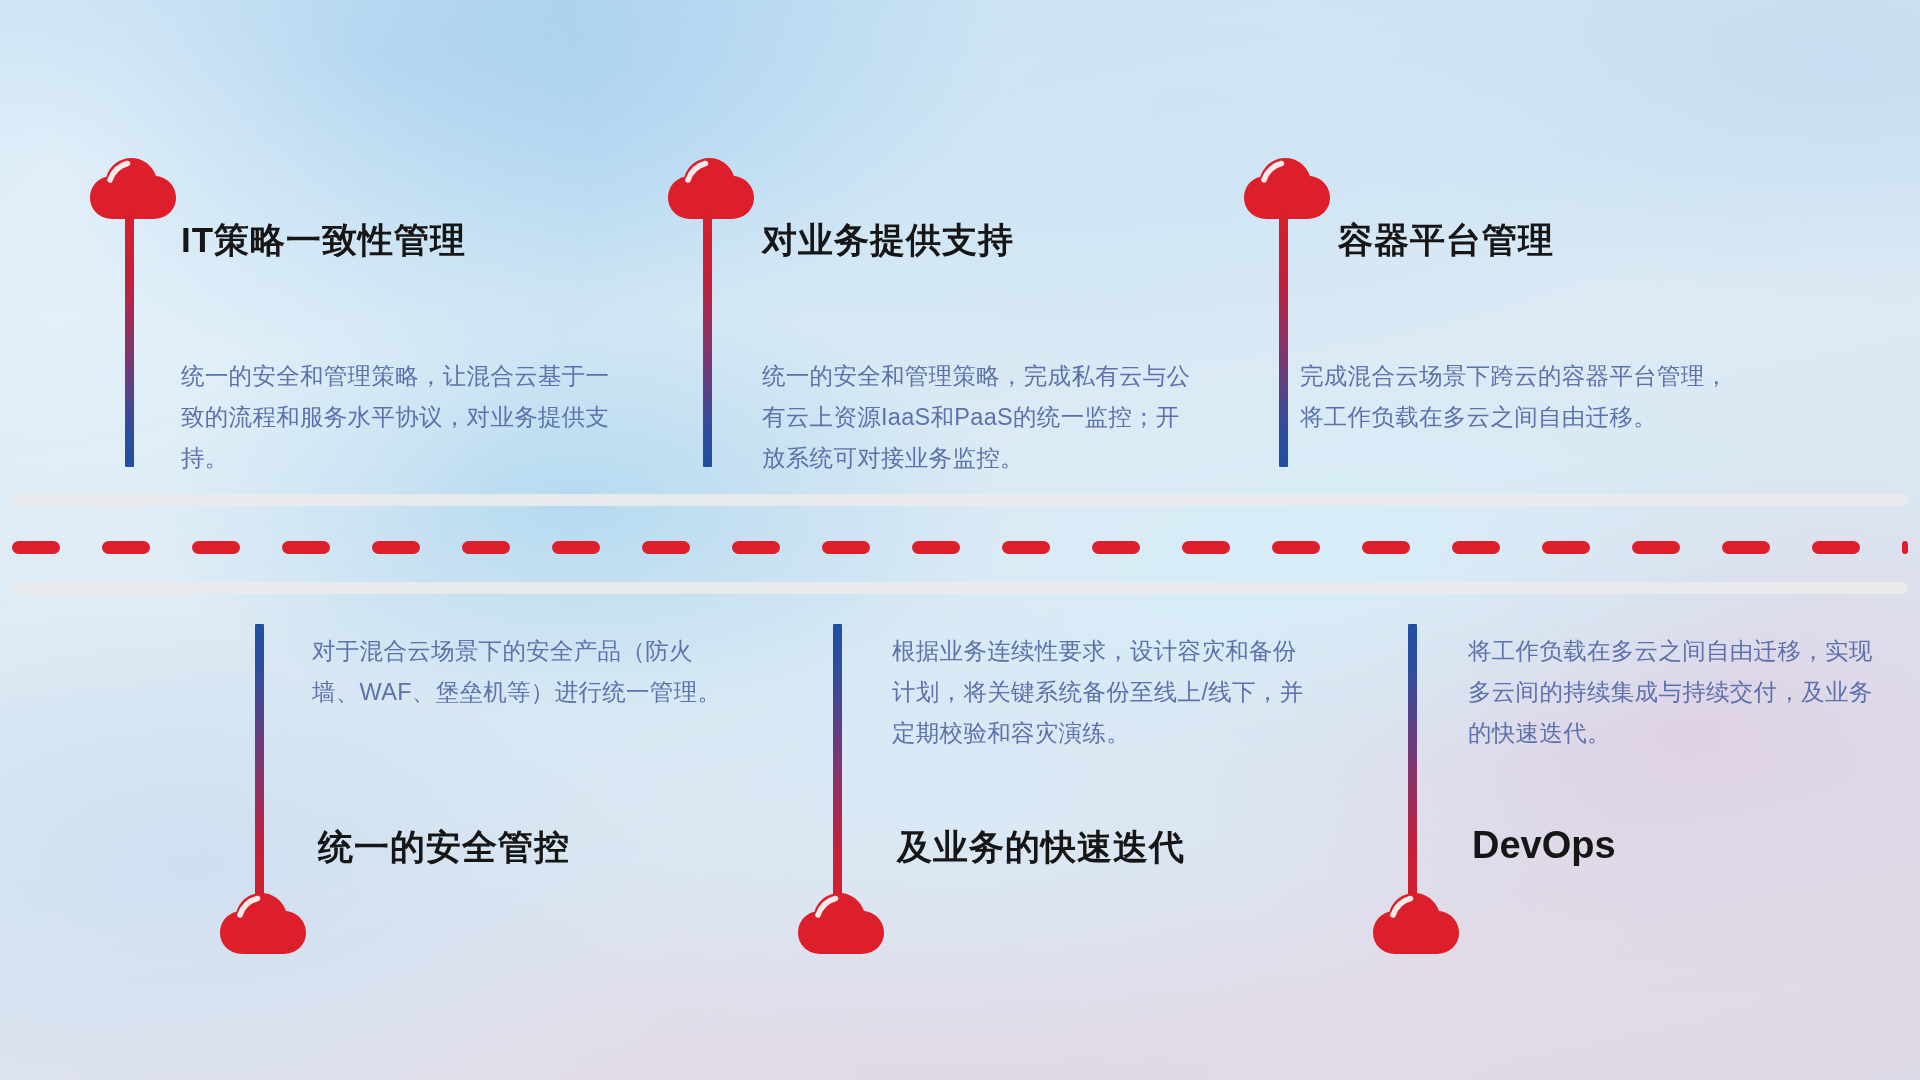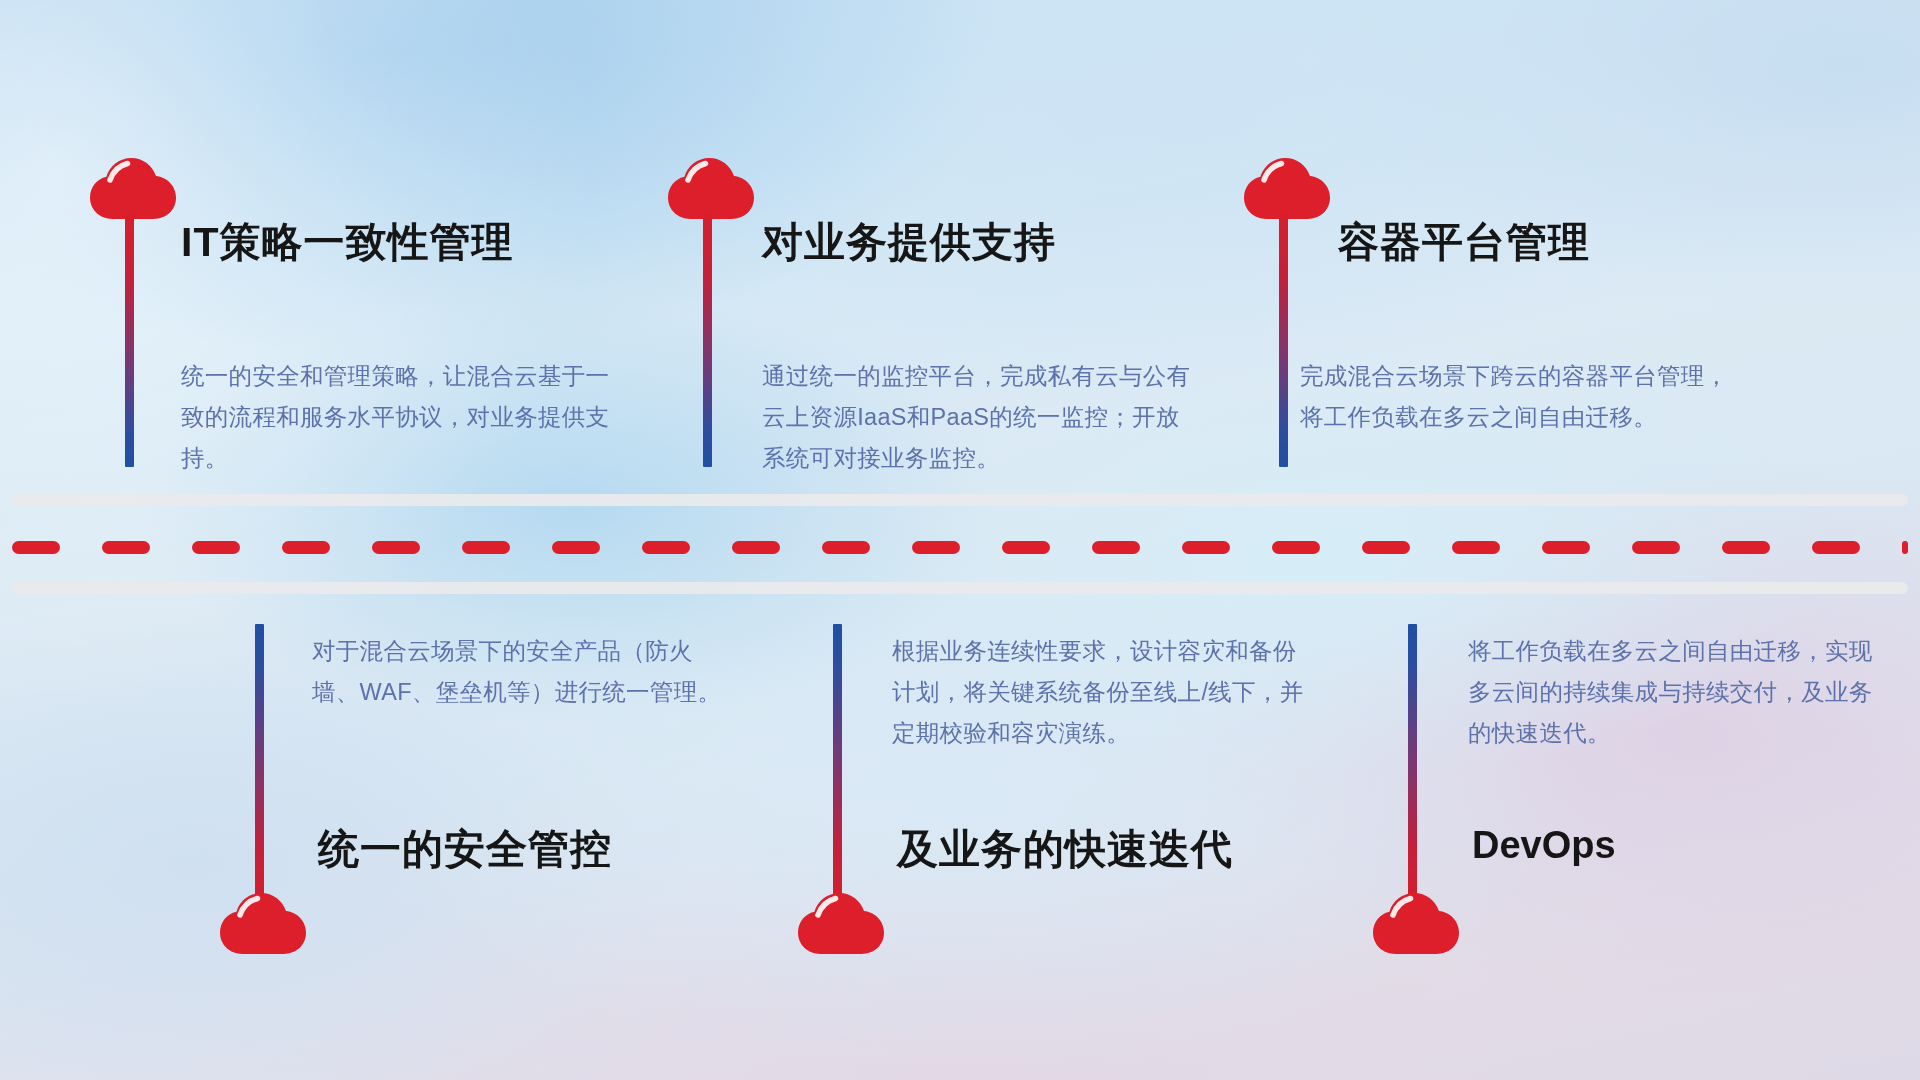--- a/index.html
+++ b/index.html
@@ -38,21 +38,21 @@
   .col{position:absolute;}
 
   .stem{position:absolute;width:9px;border-radius:1px;}
   .stem-down{background:linear-gradient(to bottom,#d81f2b 0%,#c4203a 26%,#7a3773 58%,#2f4d9e 85%,#1f4fa3 100%);}
   .stem-up{background:linear-gradient(to bottom,#1f4fa3 0%,#2f4d9e 16%,#7a3773 48%,#c4203a 78%,#d81f2b 100%);}
 
   .cloud{position:absolute;width:86px;height:62px;}
 
   .title{
     position:absolute;
-    font-size:41px;font-weight:bold;color:#161616;
+    font-size:35px;font-weight:bold;color:#161616;
     letter-spacing:1px;white-space:nowrap;line-height:1;
   }
   .title.latin{font-size:38px;letter-spacing:0px;}
 
   .body{
     position:absolute;
     font-size:23.5px;line-height:41px;color:#5d72ab;
     letter-spacing:.3px;
   }
 </style>
@@ -104,21 +104,21 @@
 
   <div class="col">
     <div class="cloud" style="left:668px;top:158px">
       <svg viewBox="0 0 86 62" width="86" height="62">
         <path d="M22.5 61 C9.6 61 0 51.8 0 39.6 C0 29.3 6.9 20.9 16.4 18.8 C19.6 7.8 29.6 0 41.3 0 C52.9 0 62.5 7.4 66 18 C77.2 19 86 28.3 86 39.8 C86 51.9 76.3 61 63.4 61 Z" fill="#dd1f2c"></path>
         <path d="M20 22 C23 13.5 29.5 7.5 37.5 5.5" stroke="#ffffff" stroke-width="5.5" stroke-linecap="round" fill="none" opacity=".9"></path>
       </svg>
     </div>
     <div class="stem stem-down" style="left:703px;top:212px;height:255px"></div>
     <div class="title" style="left:762px;top:222px">对业务提供支持</div>
-    <div class="body" style="left:762px;top:356px;width:432px">通过统一的监控平台，完成私有云与公有云上资源IaaS和PaaS的统一监控；开放系统可对接业务监控。</div>
+    <div class="body" style="left:762px;top:356px;width:432px">统一的安全和管理策略，完成私有云与公有云上资源IaaS和PaaS的统一监控；开放系统可对接业务监控。</div>
   </div>
 
   <div class="col">
     <div class="cloud" style="left:1244px;top:158px">
       <svg viewBox="0 0 86 62" width="86" height="62">
         <path d="M22.5 61 C9.6 61 0 51.8 0 39.6 C0 29.3 6.9 20.9 16.4 18.8 C19.6 7.8 29.6 0 41.3 0 C52.9 0 62.5 7.4 66 18 C77.2 19 86 28.3 86 39.8 C86 51.9 76.3 61 63.4 61 Z" fill="#dd1f2c"></path>
         <path d="M20 22 C23 13.5 29.5 7.5 37.5 5.5" stroke="#ffffff" stroke-width="5.5" stroke-linecap="round" fill="none" opacity=".9"></path>
       </svg>
     </div>
     <div class="stem stem-down" style="left:1279px;top:212px;height:255px"></div>

